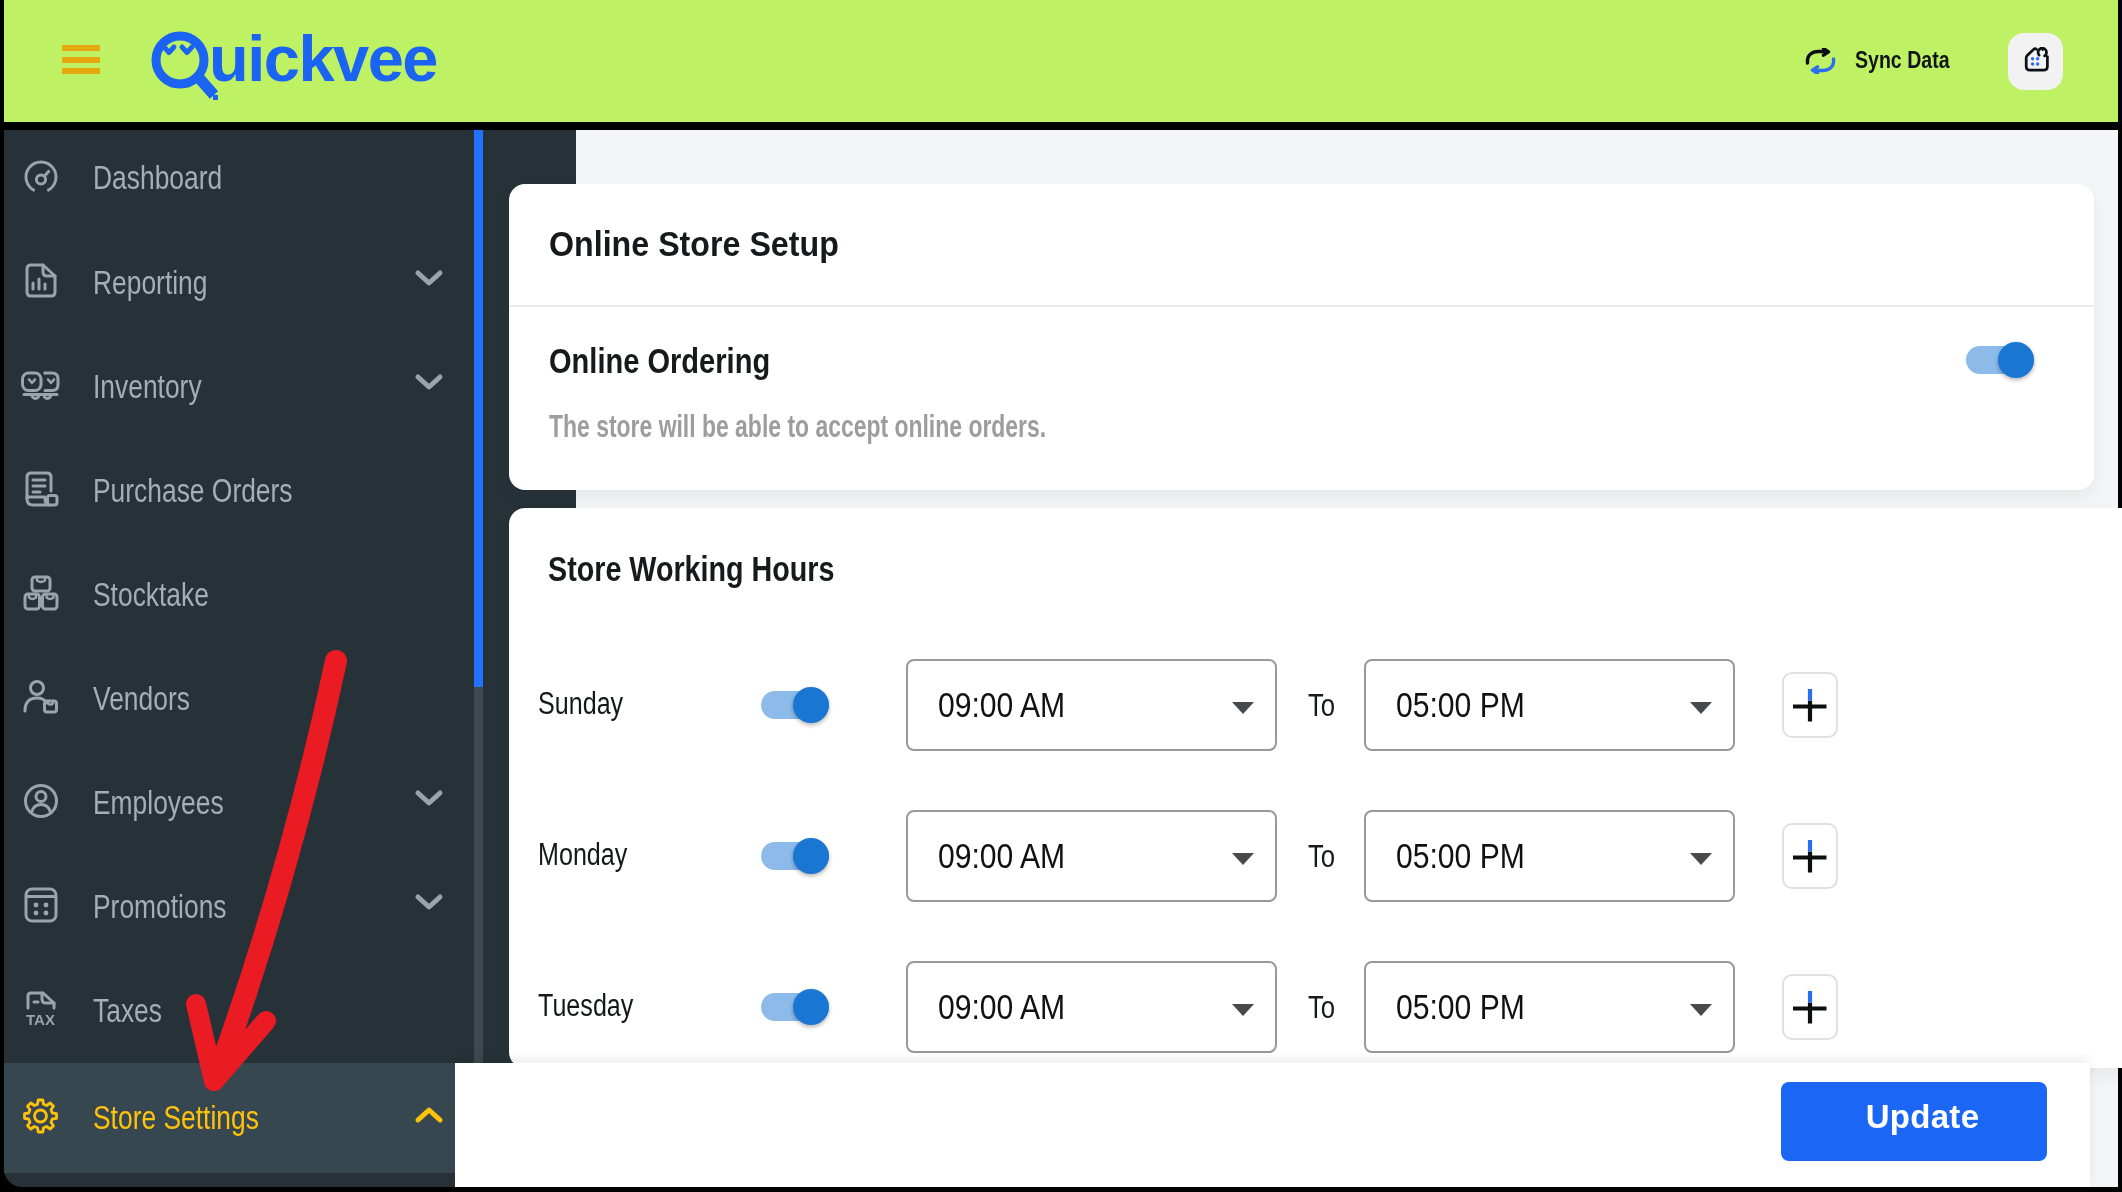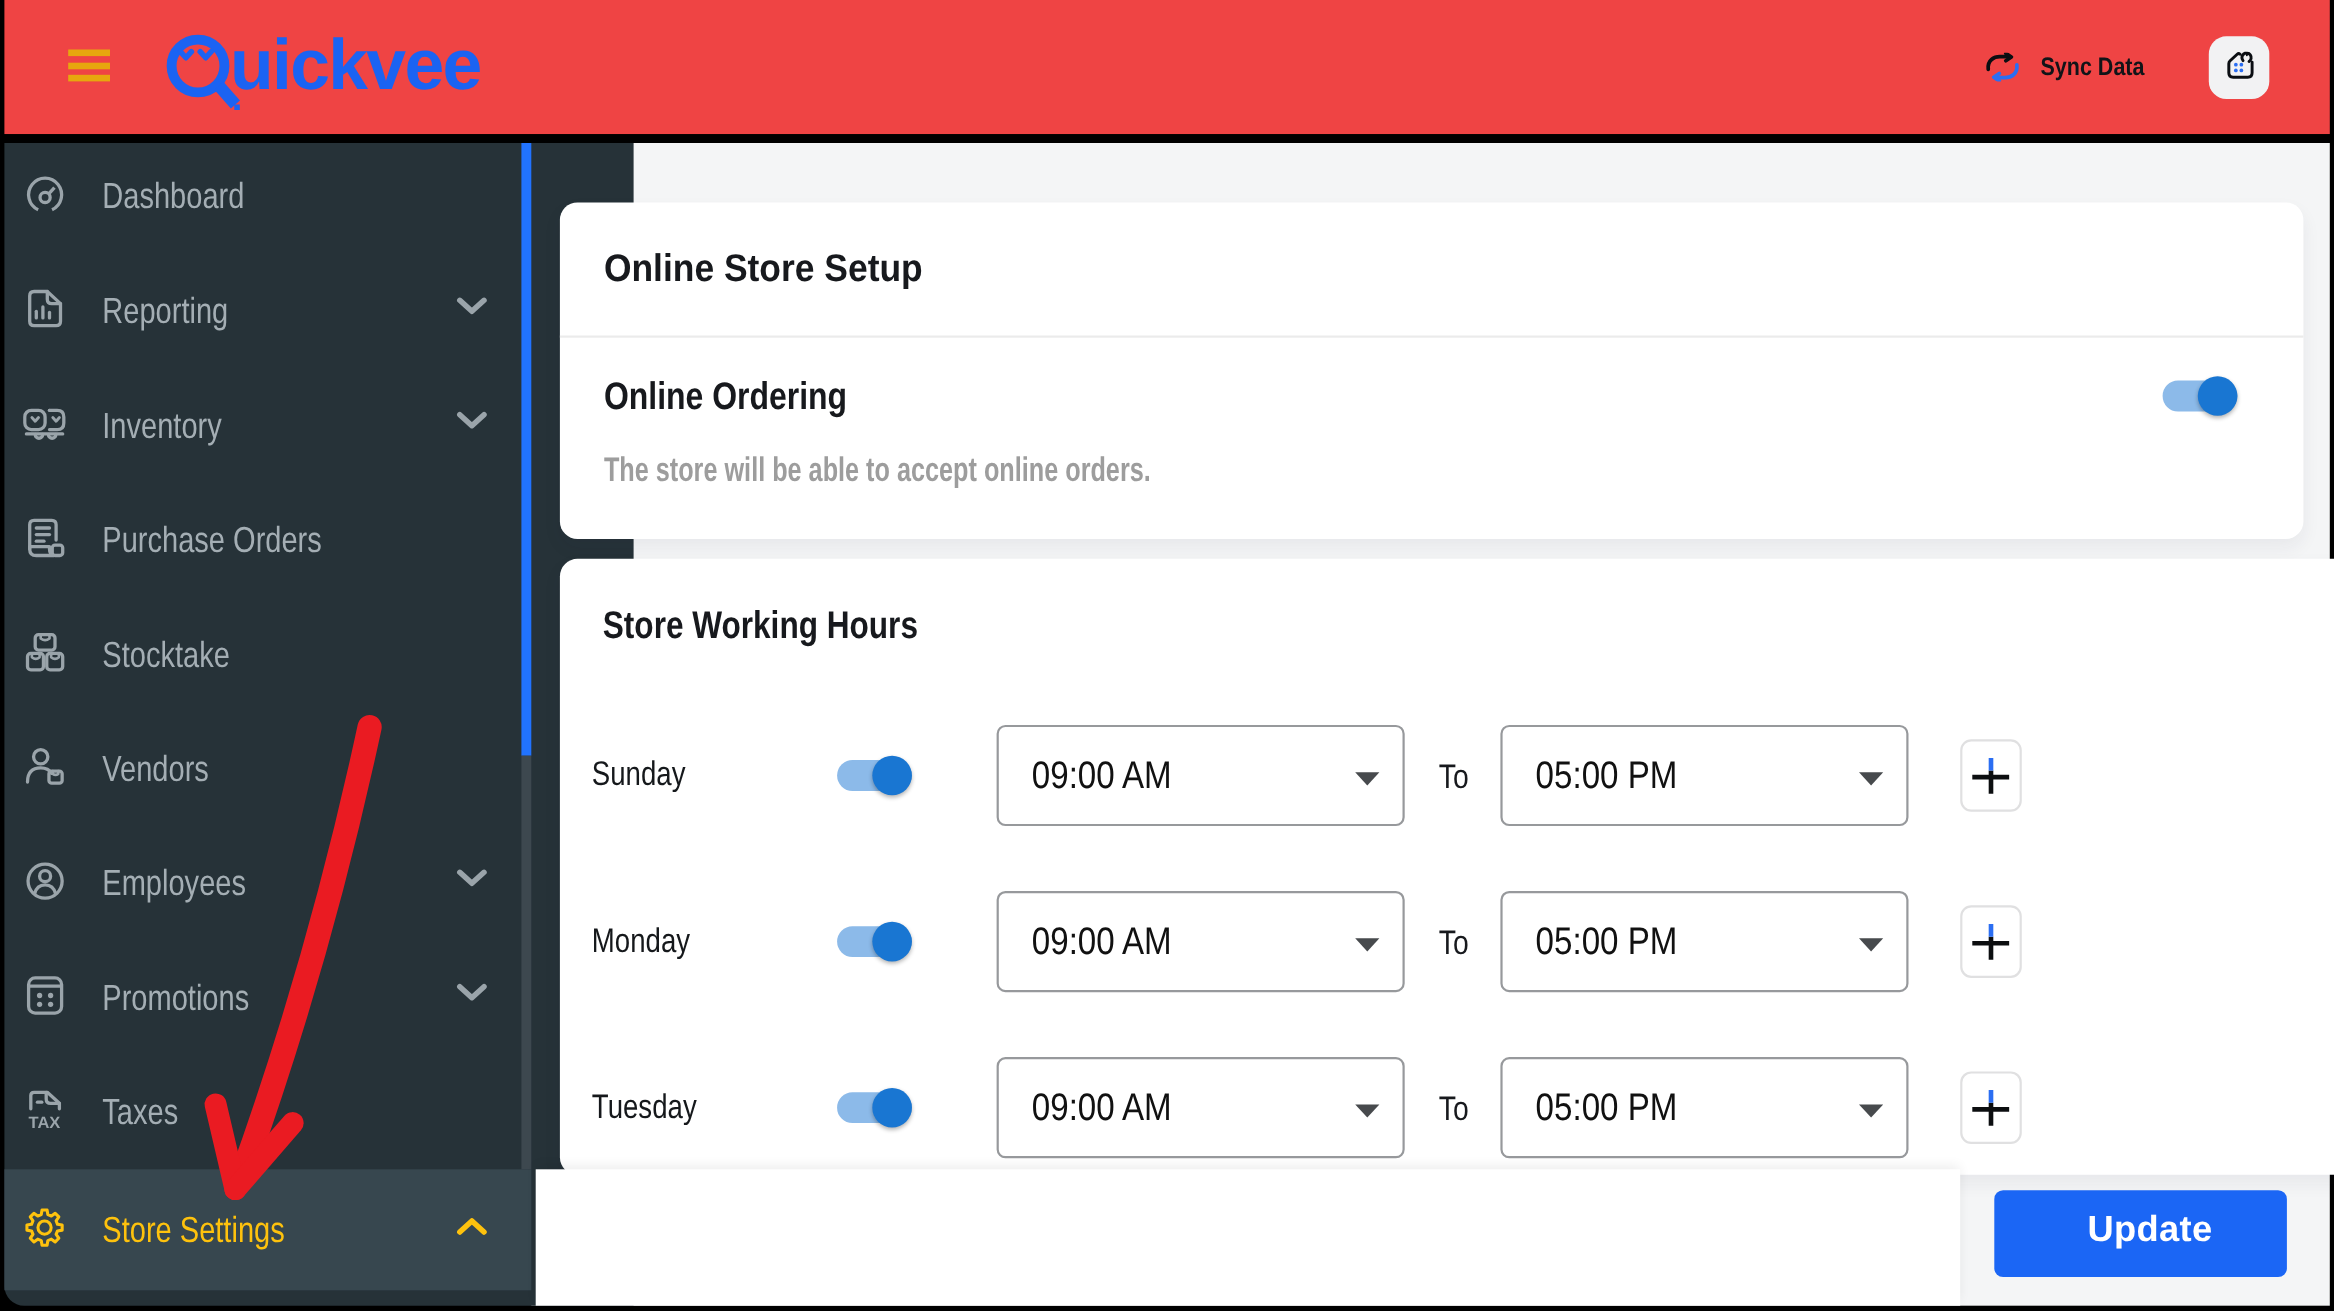--- a/index.html
+++ b/index.html
@@ -1,21 +1,21 @@
 <!DOCTYPE html>
 <html><head>
 <meta charset="utf-8">
 <style>
   * { margin:0; padding:0; box-sizing:border-box; }
   html,body { width:2122px; height:1192px; overflow:hidden; background:#000; }
   body { font-family:"Liberation Sans", sans-serif; position:relative; }
   .abs { position:absolute; }
 
   
-  #header { left:4px; top:0; width:2114px; height:122px; background:#ef4444; }
+  #header { left:4px; top:0; width:2114px; height:122px; background:#bef264; }
   #blackstrip { left:0; top:122px; width:2122px; height:8px; background:#000; }
   #contentbg { left:483px; top:130px; width:1635px; height:1057px; background:#f4f5f6; }
   #sidebar { left:4px; top:130px; width:572px; height:1057px; background:#263238; border-bottom-left-radius:18px; }
   #sb-highlight { left:0; top:933px; width:479px; height:110px; background:#37474f; }
   #scroll-thumb { left:470px; top:0px; width:9px; height:557px; background:#2173ff; }
   #scroll-track { left:470px; top:557px; width:9px; height:376px; background:#3d484f; }
 
   
   .hbar { left:58px; width:38px; height:6px; background:#e7a70e; position:absolute; }
   #logo { left:146px; top:26px; }
@@ -44,21 +44,21 @@
 
   
   .day { position:absolute; left:29px; font-size:31px; color:#15181b; white-space:nowrap; transform:scaleX(0.81); transform-origin:0 50%; }
   .sel { position:absolute; width:371px; height:92px; border:2px solid #97999c; border-radius:8px; background:#fff; font-size:35px; color:#111; }
   .sel span { position:absolute; left:30px; top:24px; transform:scaleX(0.86); transform-origin:0 50%; display:inline-block; white-space:nowrap; }
   .caret { position:absolute; width:0; height:0; border-left:11px solid transparent; border-right:11px solid transparent; border-top:12px solid #474a4d; }
   .to { position:absolute; font-size:31px; color:#17191d; transform:scaleX(0.83); transform-origin:0 50%; }
   .plusbtn { position:absolute; left:1273px; width:56px; height:66px; border:2px solid #e0e0e1; border-radius:10px; background:#fff; }
 
   
-  #bottombar { left:487px; top:1063px; width:1295px; height:124px; background:#fff; box-shadow:0 -4px 10px rgba(0,0,0,0.07); }
+  #bottombar { left:455px; top:1063px; width:1635px; height:124px; background:#fff; box-shadow:0 -4px 10px rgba(0,0,0,0.07); }
   #updatebtn { position:absolute; left:1326px; top:19px; width:266px; height:79px; background:#1b66f5; border-radius:8px; color:#fff; font-size:33px; font-weight:600; text-align:center; line-height:69px; letter-spacing:0.3px; text-indent:17px; }
 
   #arrow { left:0; top:0; pointer-events:none; }
 </style>
 </head>
 <body>
 
 <div id="header" class="abs">
   <div class="hbar" style="top:45px"></div>
   <div class="hbar" style="top:56.5px"></div>

